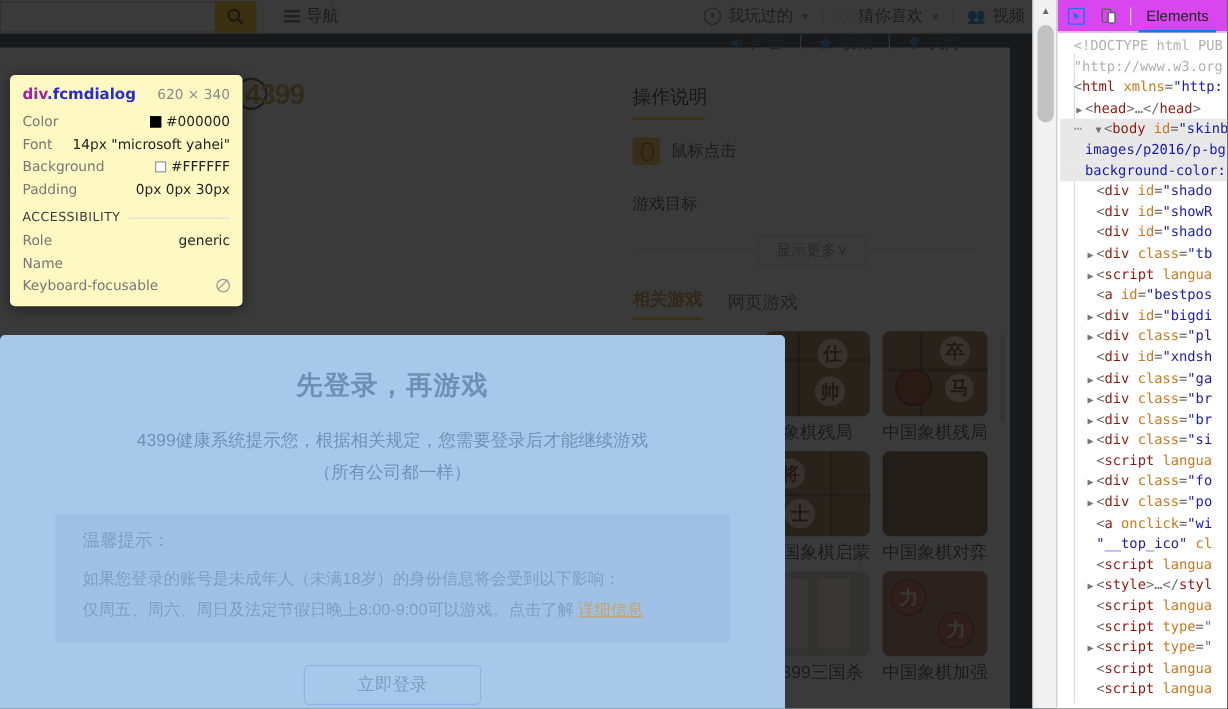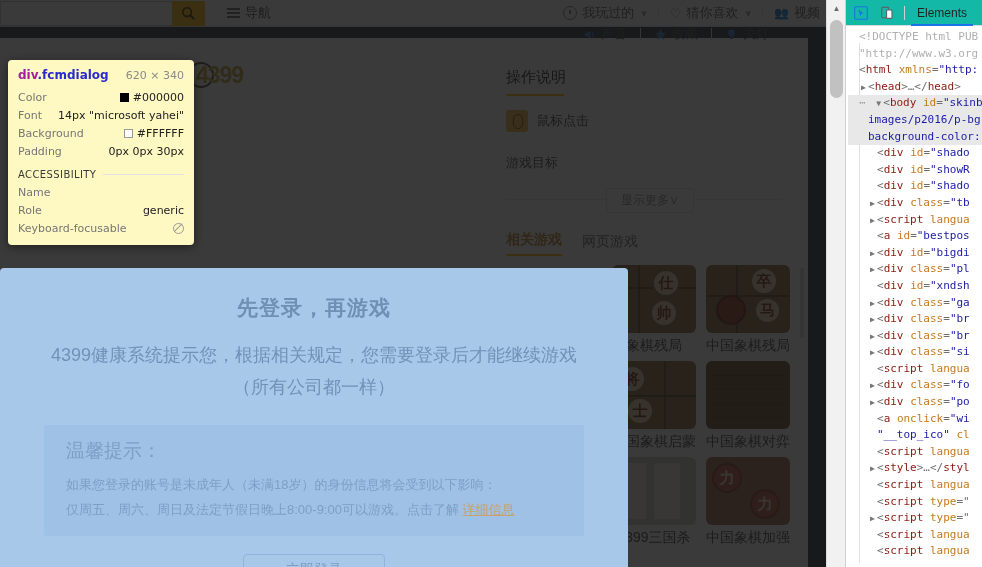--- a/index.html
+++ b/index.html
@@ -278,29 +278,29 @@
     border-radius: 4px 4px 0 0;
     overflow: hidden;
   }
   .fcm-inner { padding-top: 26px; color: #6f8db0; }
   .fcm-title {
     text-align: center; font-size: 21px; font-weight: bold;
     color: #6f90b3; letter-spacing: 1px;
   }
   .fcm-desc {
     margin-top: 18px; text-align: center;
-    font-size: 18px; color: #7192b6; line-height: 1.75;
+    font-size: 14px; color: #7192b6; line-height: 1.75;
   }
   .fcm-tipbox {
     margin: 22px 44px 0 44px;
     background: #9fc1e6;
     padding: 13px 22px 14px 22px;
     border-radius: 2px;
   }
-  .fcm-tip-t { font-size: 19px; color: #7e9fc4; margin-bottom: 9px; }
+  .fcm-tip-t { font-size: 14px; color: #7e9fc4; margin-bottom: 9px; }
   .fcm-tip-l { font-size: 13px; color: #7e9fc4; line-height: 1.9; }
   .fcm-link { color: #c8a26a; text-decoration: underline; cursor: pointer; }
   .fcm-btnrow { display: flex; justify-content: center; margin-top: 18px; }
   .fcm-btn {
     width: 142px; height: 32px;
     border: 1px solid #8fb4dd; border-radius: 4px;
     background: #a8c8ea; color: #7c9dc2;
     font-size: 14px; cursor: pointer;
     font-family: "Liberation Sans", sans-serif;
   }
@@ -311,21 +311,21 @@
     width: 137px; height: 567px;
     background: #ffffff;
     border-left: 1px solid #cfcfcf;
     font-family: "DejaVu Sans Mono", "Liberation Mono", monospace;
     font-size: 11px;
     overflow: hidden;
     z-index: 70;
   }
   .dt-toolbar {
     height: 26px; display: flex; align-items: center;
-    border-bottom: 1px solid #dcdcdc; background: #14b8a6;
+    border-bottom: 1px solid #dcdcdc; background: #d946ef;
     padding-left: 4px; gap: 4px;
   }
   .dt-ibtn {
     width: 22px; height: 20px; display: flex;
     align-items: center; justify-content: center; cursor: pointer;
     border-radius: 3px;
   }
   .dt-ibtn.active { color: #1a73e8; }
   .dt-vsep { width:1px; height:14px; background:#d0d0d0; margin:0 2px; }
   .dt-tab {
@@ -564,26 +564,26 @@
       <span class="insp-key">Padding</span>
       <span class="insp-val">0px 0px 30px</span>
     </div>
 
     <div class="insp-sect">
       <span class="lbl">ACCESSIBILITY</span>
       <span class="ln"></span>
     </div>
 
     <div class="insp-row">
+      <span class="insp-key">Role</span>
+      <span class="insp-val">generic</span>
+    </div>
+    <div class="insp-row">
       <span class="insp-key">Name</span>
       <span class="insp-val"></span>
-    </div>
-    <div class="insp-row">
-      <span class="insp-key">Role</span>
-      <span class="insp-val">generic</span>
     </div>
     <div class="insp-row">
       <span class="insp-key">Keyboard-focusable</span>
       <span class="insp-val">
         <i class="noentry"></i>
       </span>
     </div>
   </div>
 
   <div class="devtools">

